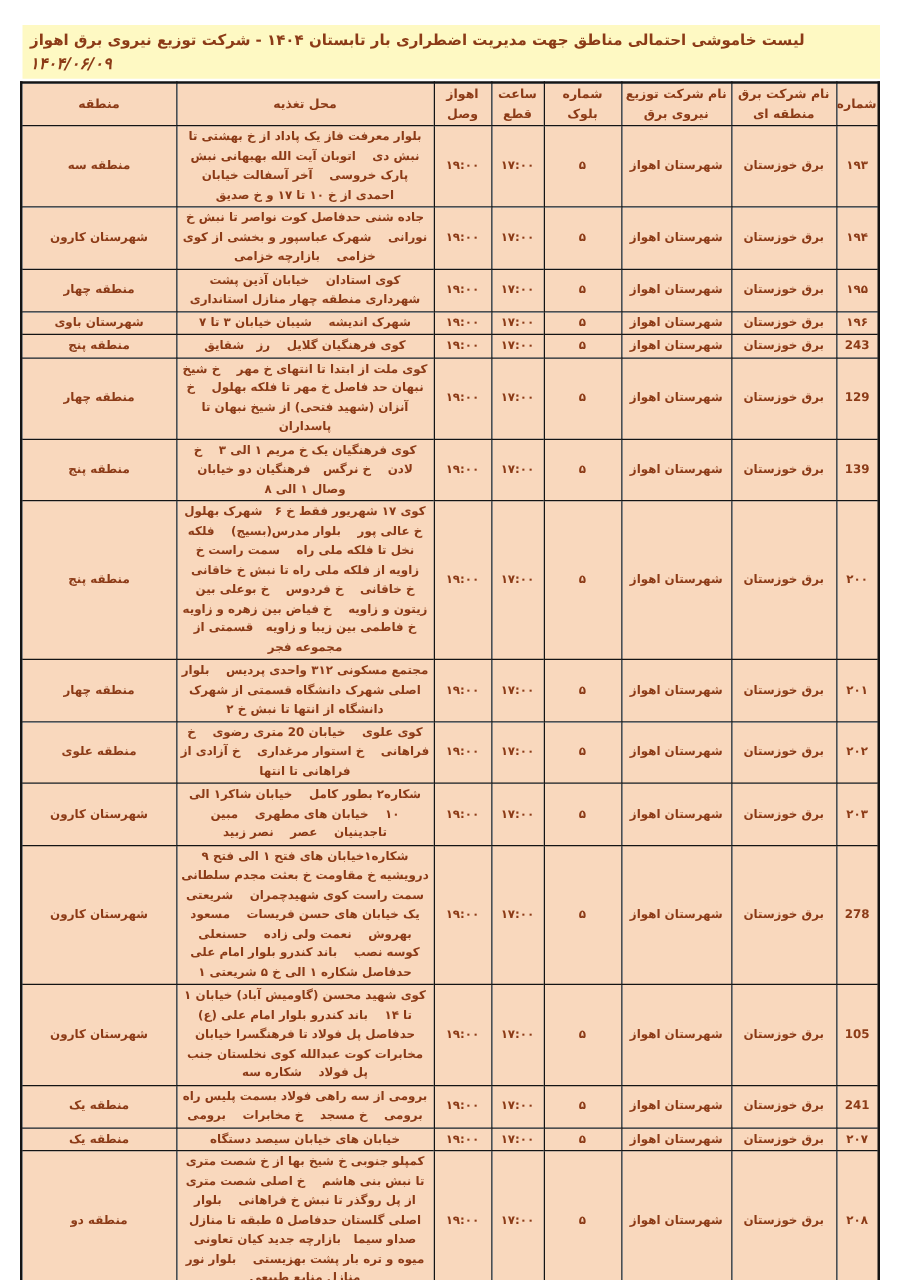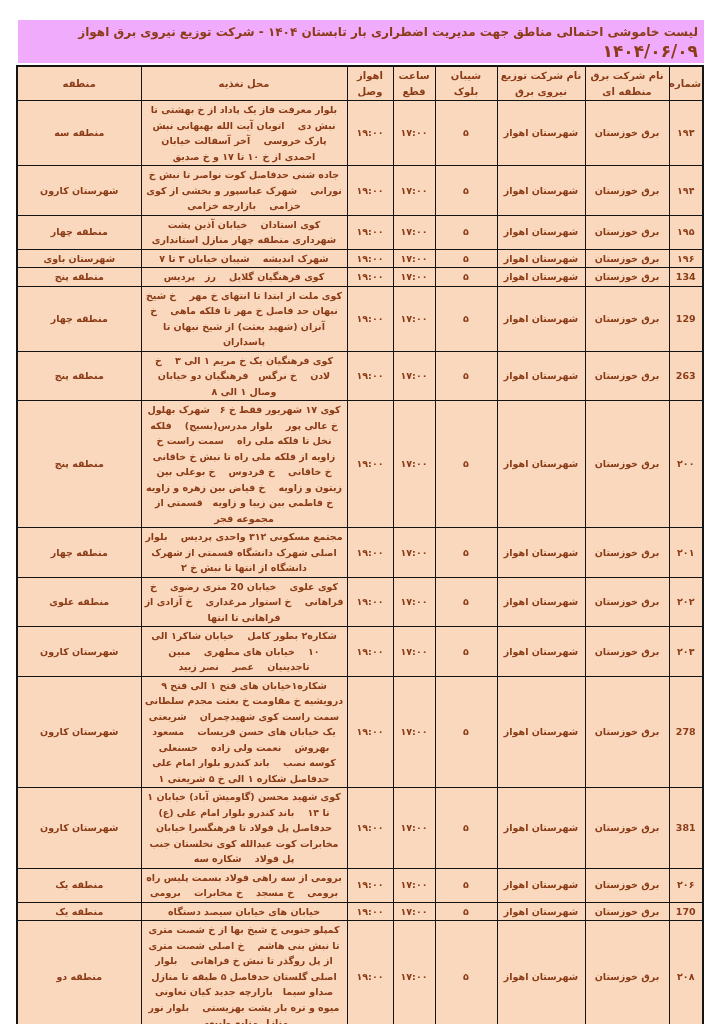--- a/index.html
+++ b/index.html
@@ -9,28 +9,28 @@
     color:#8c3b17;
     direction:rtl;
     overflow:hidden;
   }
   .page{
     position:relative;
     width:686px;
     margin:20px 20px 0 18px;
   }
   .title-bar{
-    background:#f0abfc;
-    text-align:right;
+    background:#fef9c3;
+    text-align:left;
     font-weight:bold;
     font-size:12px;
     line-height:19px;
     padding:3px 6px 2px 6px;
   }
-  .title-bar .date-line{font-size:17px;}
+  .title-bar .date-line{font-size:13px;font-style:italic;}
   table.outage{
     margin-top:2px;
     border-collapse:collapse;
     table-layout:fixed;
     width:686px;
     border:2px solid #141414;
   }
   table.outage th, table.outage td{
     border:1px solid #141414;
     background:#f9d8bd;
@@ -72,21 +72,21 @@
       <col style="width:42px">
       <col style="width:46px">
       <col style="width:206px">
       <col style="width:124px">
     </colgroup>
     <thead>
       <tr>
           <th>شماره</th>
           <th>نام شرکت برق منطقه ای</th>
           <th>نام شرکت توزیع نیروی برق</th>
-          <th>شیبان بلوک</th>
+          <th>شماره بلوک</th>
           <th>ساعت قطع</th>
           <th>اهواز وصل</th>
           <th>محل تغذیه</th>
           <th>منطقه</th>
         </tr>
     </thead>
     <tbody>
         <tr>
           <td class="num">۱۹۳</td>
           <td>برق خوزستان</td>
@@ -121,41 +121,41 @@
           <td class="num">۱۹۶</td>
           <td>برق خوزستان</td>
           <td>شهرستان اهواز</td>
           <td>۵</td>
           <td class="num">۱۷:۰۰</td>
           <td class="num">۱۹:۰۰</td>
           <td class="loc">شهرک اندیشه    شیبان خیابان ۳ تا ۷</td>
           <td>شهرستان باوی</td>
         </tr>
         <tr>
-          <td class="num">134</td>
-          <td>برق خوزستان</td>
-          <td>شهرستان اهواز</td>
-          <td>۵</td>
-          <td class="num">۱۷:۰۰</td>
-          <td class="num">۱۹:۰۰</td>
-          <td class="loc">کوی فرهنگیان گلایل    رز   پردیس</td>
+          <td class="num">243</td>
+          <td>برق خوزستان</td>
+          <td>شهرستان اهواز</td>
+          <td>۵</td>
+          <td class="num">۱۷:۰۰</td>
+          <td class="num">۱۹:۰۰</td>
+          <td class="loc">کوی فرهنگیان گلایل    رز   شقایق</td>
           <td>منطقه پنج</td>
         </tr>
         <tr>
           <td class="num">129</td>
           <td>برق خوزستان</td>
           <td>شهرستان اهواز</td>
           <td>۵</td>
           <td class="num">۱۷:۰۰</td>
           <td class="num">۱۹:۰۰</td>
-          <td class="loc">کوی ملت از ابتدا تا انتهای خ مهر    خ شیخ نبهان حد فاصل خ مهر تا فلکه ماهی    خ آنزان (شهید بعثت) از شیخ نبهان تا پاسداران</td>
+          <td class="loc">کوی ملت از ابتدا تا انتهای خ مهر    خ شیخ نبهان حد فاصل خ مهر تا فلکه بهلول    خ آنزان (شهید فتحی) از شیخ نبهان تا پاسداران</td>
           <td>منطقه چهار</td>
         </tr>
         <tr>
-          <td class="num">263</td>
+          <td class="num">139</td>
           <td>برق خوزستان</td>
           <td>شهرستان اهواز</td>
           <td>۵</td>
           <td class="num">۱۷:۰۰</td>
           <td class="num">۱۹:۰۰</td>
           <td class="loc">کوی فرهنگیان یک خ مریم ۱ الی ۳    خ لادن    خ نرگس   فرهنگیان دو خیابان وصال ۱ الی ۸</td>
           <td>منطقه پنج</td>
         </tr>
         <tr>
           <td class="num">۲۰۰</td>
@@ -201,41 +201,41 @@
           <td class="num">278</td>
           <td>برق خوزستان</td>
           <td>شهرستان اهواز</td>
           <td>۵</td>
           <td class="num">۱۷:۰۰</td>
           <td class="num">۱۹:۰۰</td>
           <td class="loc">شکاره۱خیابان های فتح ۱ الی فتح ۹    درویشیه خ مقاومت خ بعثت مجدم سلطانی    سمت راست کوی شهیدچمران    شریعتی یک خیابان های حسن فریسات    مسعود بهروش    نعمت ولی زاده    حسنعلی کوسه نصب    باند کندرو بلوار امام علی حدفاصل شکاره ۱ الی خ ۵ شریعتی ۱</td>
           <td>شهرستان کارون</td>
         </tr>
         <tr>
-          <td class="num">381</td>
+          <td class="num">105</td>
           <td>برق خوزستان</td>
           <td>شهرستان اهواز</td>
           <td>۵</td>
           <td class="num">۱۷:۰۰</td>
           <td class="num">۱۹:۰۰</td>
           <td class="loc">کوی شهید محسن (گاومیش آباد) خیابان ۱ تا ۱۴    باند کندرو بلوار امام علی (ع) حدفاصل پل فولاد تا فرهنگسرا خیابان مخابرات کوت عبدالله کوی نخلستان جنب پل فولاد    شکاره سه</td>
           <td>شهرستان کارون</td>
         </tr>
         <tr>
-          <td class="num">۲۰۶</td>
+          <td class="num">241</td>
           <td>برق خوزستان</td>
           <td>شهرستان اهواز</td>
           <td>۵</td>
           <td class="num">۱۷:۰۰</td>
           <td class="num">۱۹:۰۰</td>
           <td class="loc">برومی از سه راهی فولاد بسمت پلیس راه برومی    خ مسجد    خ مخابرات    برومی</td>
           <td>منطقه یک</td>
         </tr>
         <tr>
-          <td class="num">170</td>
+          <td class="num">۲۰۷</td>
           <td>برق خوزستان</td>
           <td>شهرستان اهواز</td>
           <td>۵</td>
           <td class="num">۱۷:۰۰</td>
           <td class="num">۱۹:۰۰</td>
           <td class="loc">خیابان های خیابان سیصد دستگاه</td>
           <td>منطقه یک</td>
         </tr>
         <tr>
           <td class="num">۲۰۸</td>

